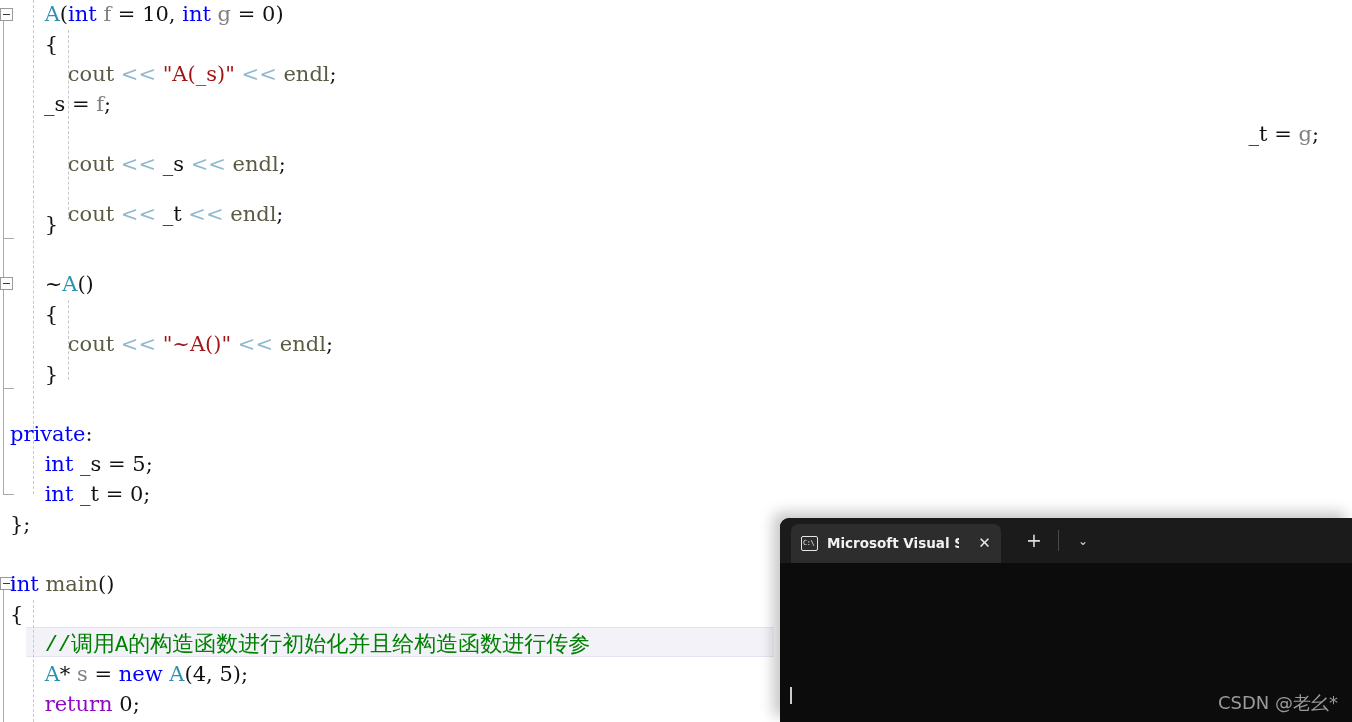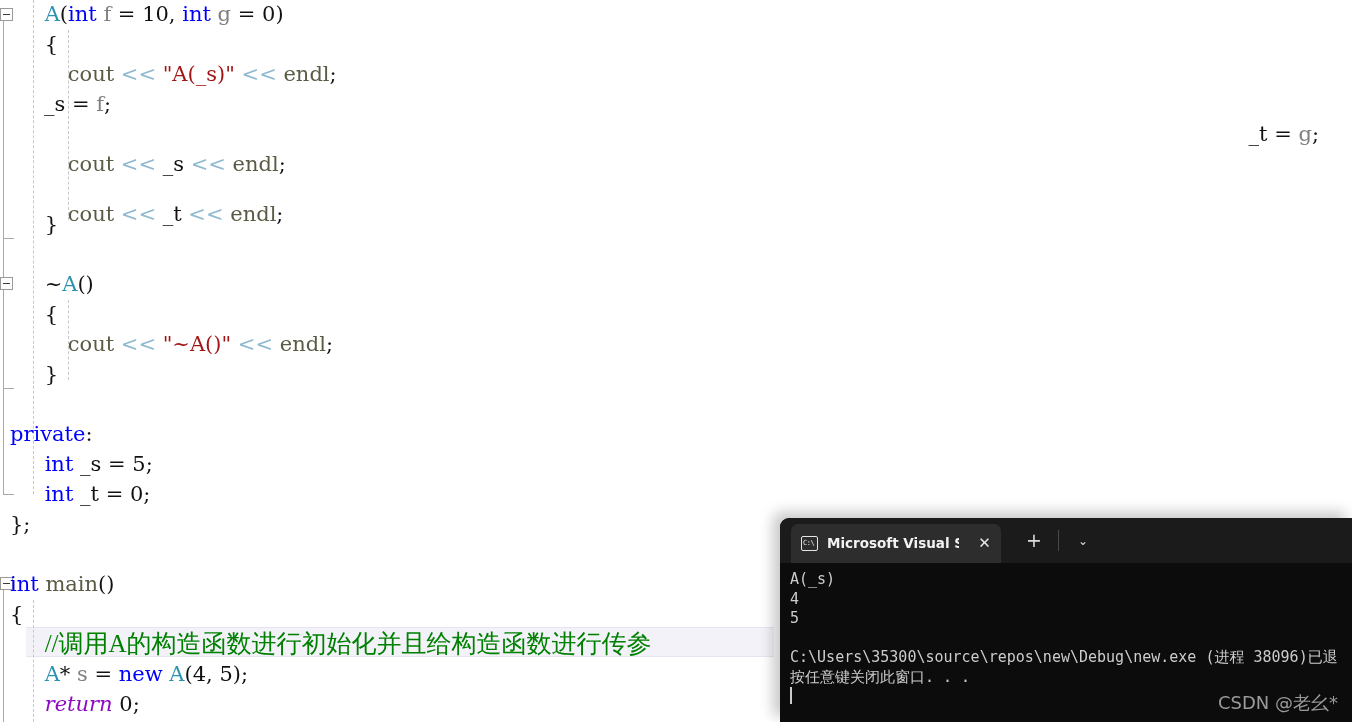--- a/index.html
+++ b/index.html
@@ -13,22 +13,22 @@
              white-space:pre;font-family:"DejaVu Serif","Liberation Serif",serif;
              font-size:21px;color:#111111;}
   .code-line .txt{display:inline-block;padding-left:10px;}
 
   
   .kw   {color:#0000ff;}
   .type {color:#2b91af;}
   .id   {color:#808080;}
   .str  {color:#a31515;}
   .op   {color:#8fb9d0;}
-  .ret  {color:#8f08c4;font-style:italic;}
-  .cmt  {color:#008000;font-family:Liberation Serif, serif;font-size:25px;}
+  .ret  {color:#8f08c4;}
+  .cmt  {color:#008000;font-family:Liberation Mono, monospace;font-size:22px;}
   .plain{color:#111111;}
   .fn   {color:#5b5b45;}
 
   
   #cur-line-hl{position:absolute;left:26px;top:627px;width:748px;height:30px;
      background:#f3f2f9;border-top:1px solid #e6e4f0;border-bottom:1px solid #e6e4f0;
      box-sizing:border-box;}
 
   
   .fold-rail{position:absolute;left:3px;width:1px;background:#a9a9a9;}
@@ -141,24 +141,16 @@
       <div id="term-tab-title">Microsoft Visual Studio 调试控</div>
       <div id="term-tab-close">✕</div>
     </div>
 
     <div id="term-newtab">+</div>
     <div id="term-sep"></div>
     <div id="term-dropdown">⌄</div>
   </div>
 
   <div id="term-body">
-    <div id="term-output-lines">
-        <div class="tline">A(_s)</div>
-        <div class="tline">4</div>
-        <div class="tline">5</div>
-        <div class="tline">&nbsp;</div>
-        <div class="tline">C:\Users\35300\source\repos\new\Debug\new.exe (进程 38096)已退</div>
-        <div class="tline">按任意键关闭此窗口. . .</div>
-      </div>
     <div id="term-caret"></div>
     <div id="term-watermark">CSDN @老幺*</div>
   </div>
 </div>
 
 </body></html>

